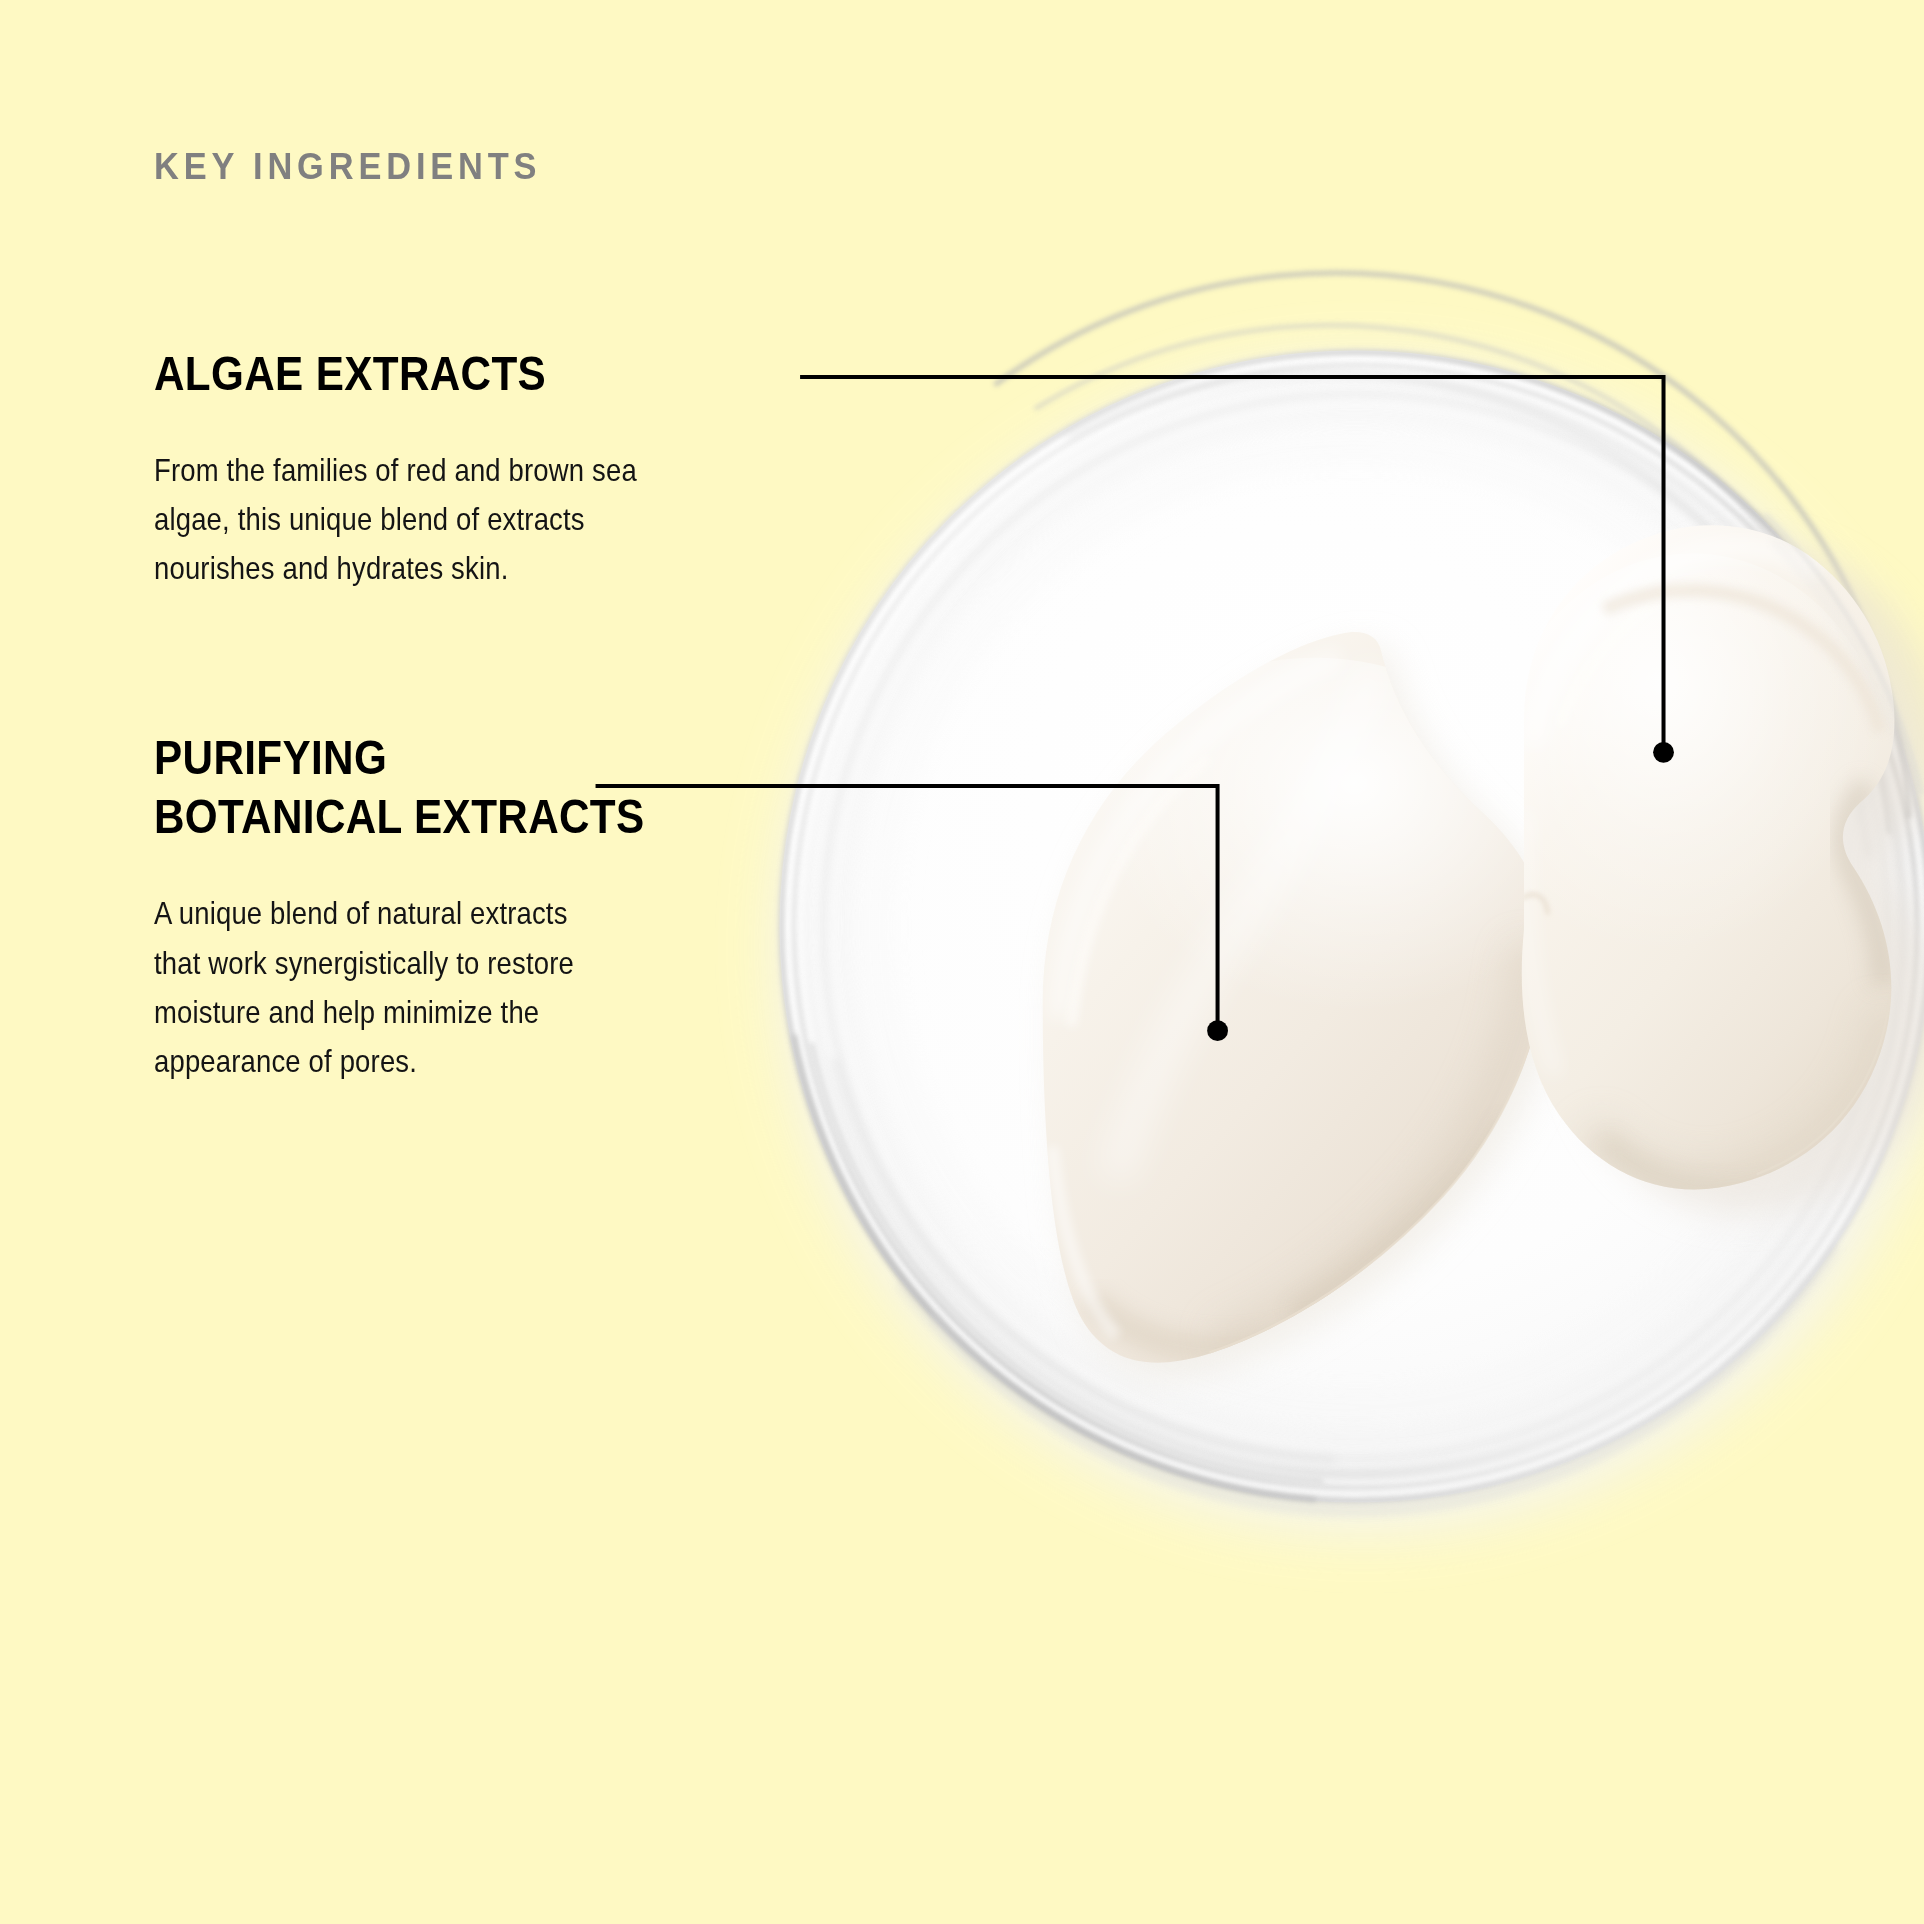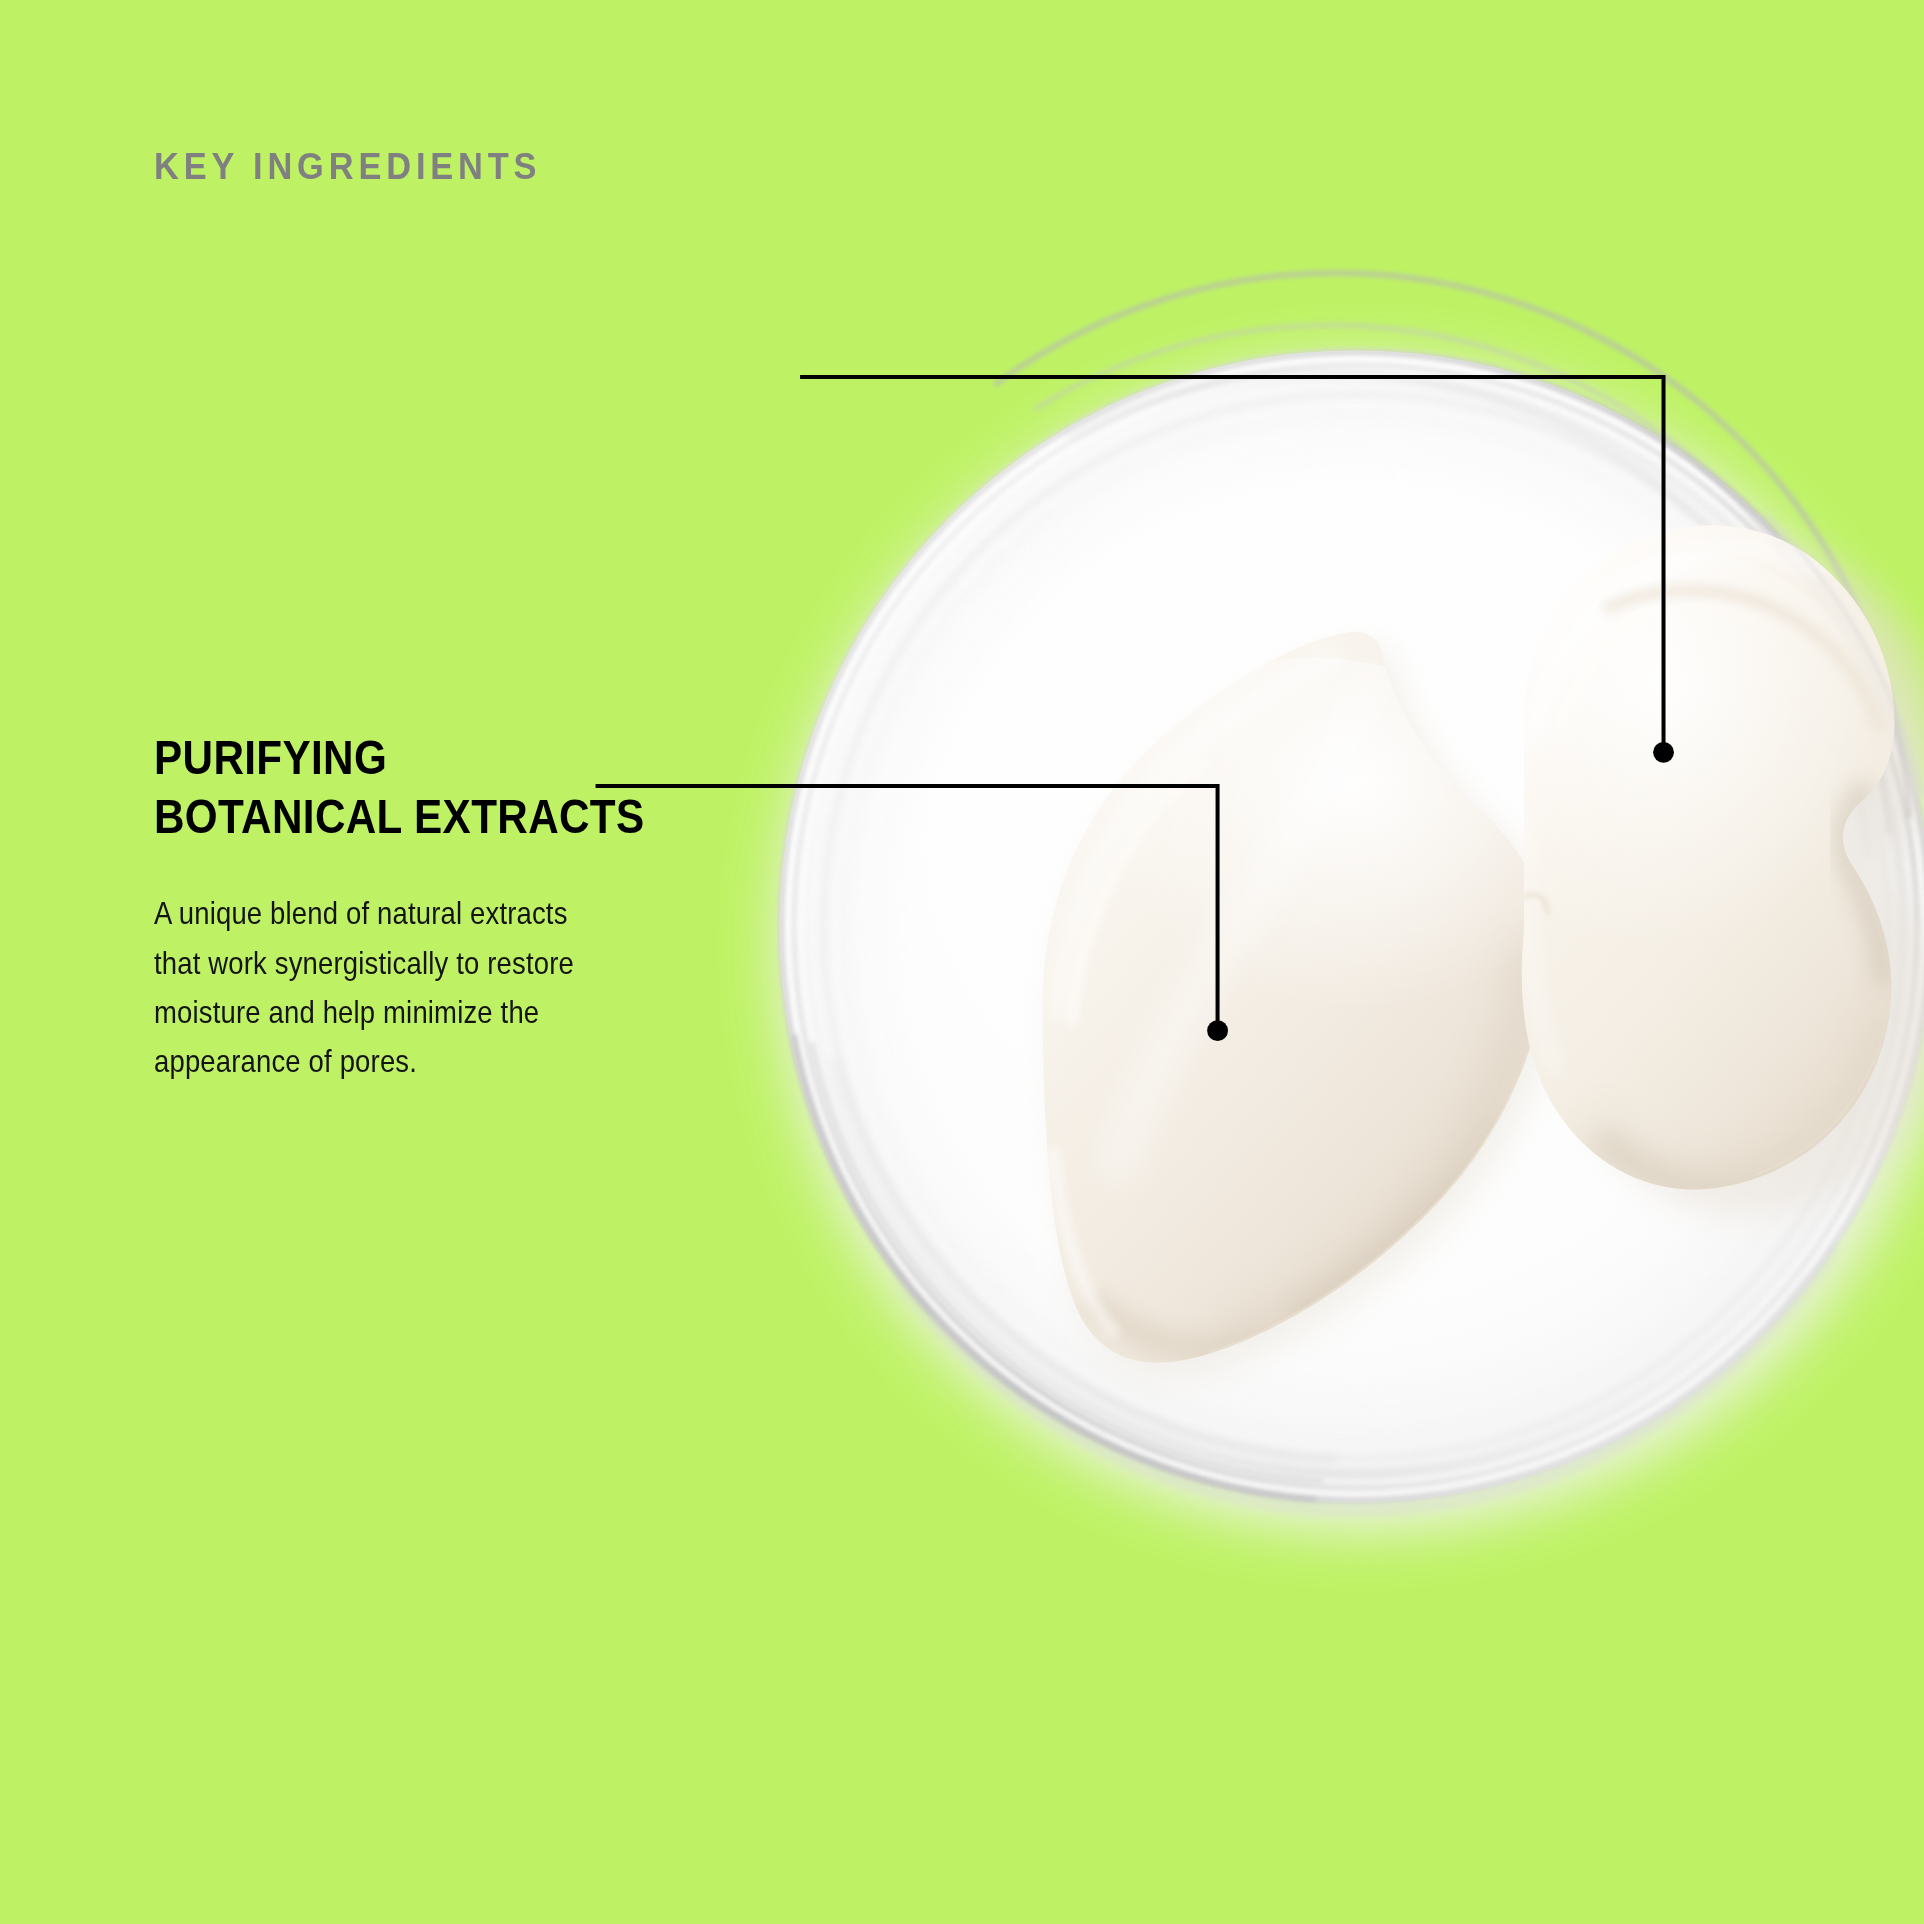--- a/index.html
+++ b/index.html
@@ -9,21 +9,21 @@
     background: #ffffff;
   }
   body {
     font-family: "Liberation Sans", "DejaVu Sans", sans-serif;
   }
 
   #stage {
     position: relative;
     width: 1925px;
     height: 1925px;
-    background: #bef264;
+    background: #fef9c3;
     overflow: hidden;
   }
 
   
   #photo {
     position: absolute;
     left: 0;
     top: 0;
     width: 1925px;
     height: 1925px;
@@ -319,20 +319,26 @@
     <g>
       <path d="M745 980 L1518 980 L1518 1277" fill="none" stroke="#000000" stroke-width="5" stroke-linecap="square" stroke-linejoin="miter"></path>
       <circle cx="1518" cy="1285" r="13" fill="#000000"></circle>
     </g>
   </svg>
 
   <div id="text-column">
 
     <div class="eyebrow">KEY INGREDIENTS</div>
 
+    <div class="block" id="block-algae">
+      <div class="ing-title">ALGAE EXTRACTS</div>
+      <div class="ing-body">From the families of red and brown sea
+algae, this unique blend of extracts
+nourishes and hydrates skin.</div>
+    </div>
 
     <div class="block" id="block-botanical">
       <div class="ing-title">PURIFYING
 BOTANICAL EXTRACTS</div>
       <div class="ing-body">A unique blend of natural extracts
 that work synergistically to restore
 moisture and help minimize the
 appearance of pores.</div>
     </div>
 

